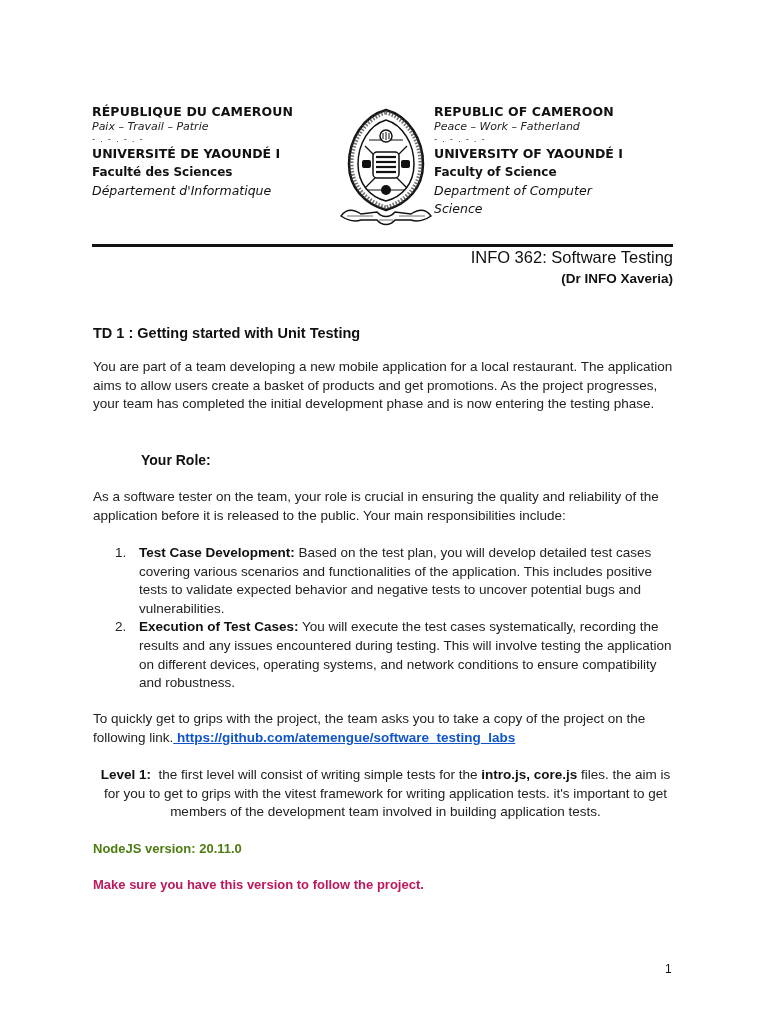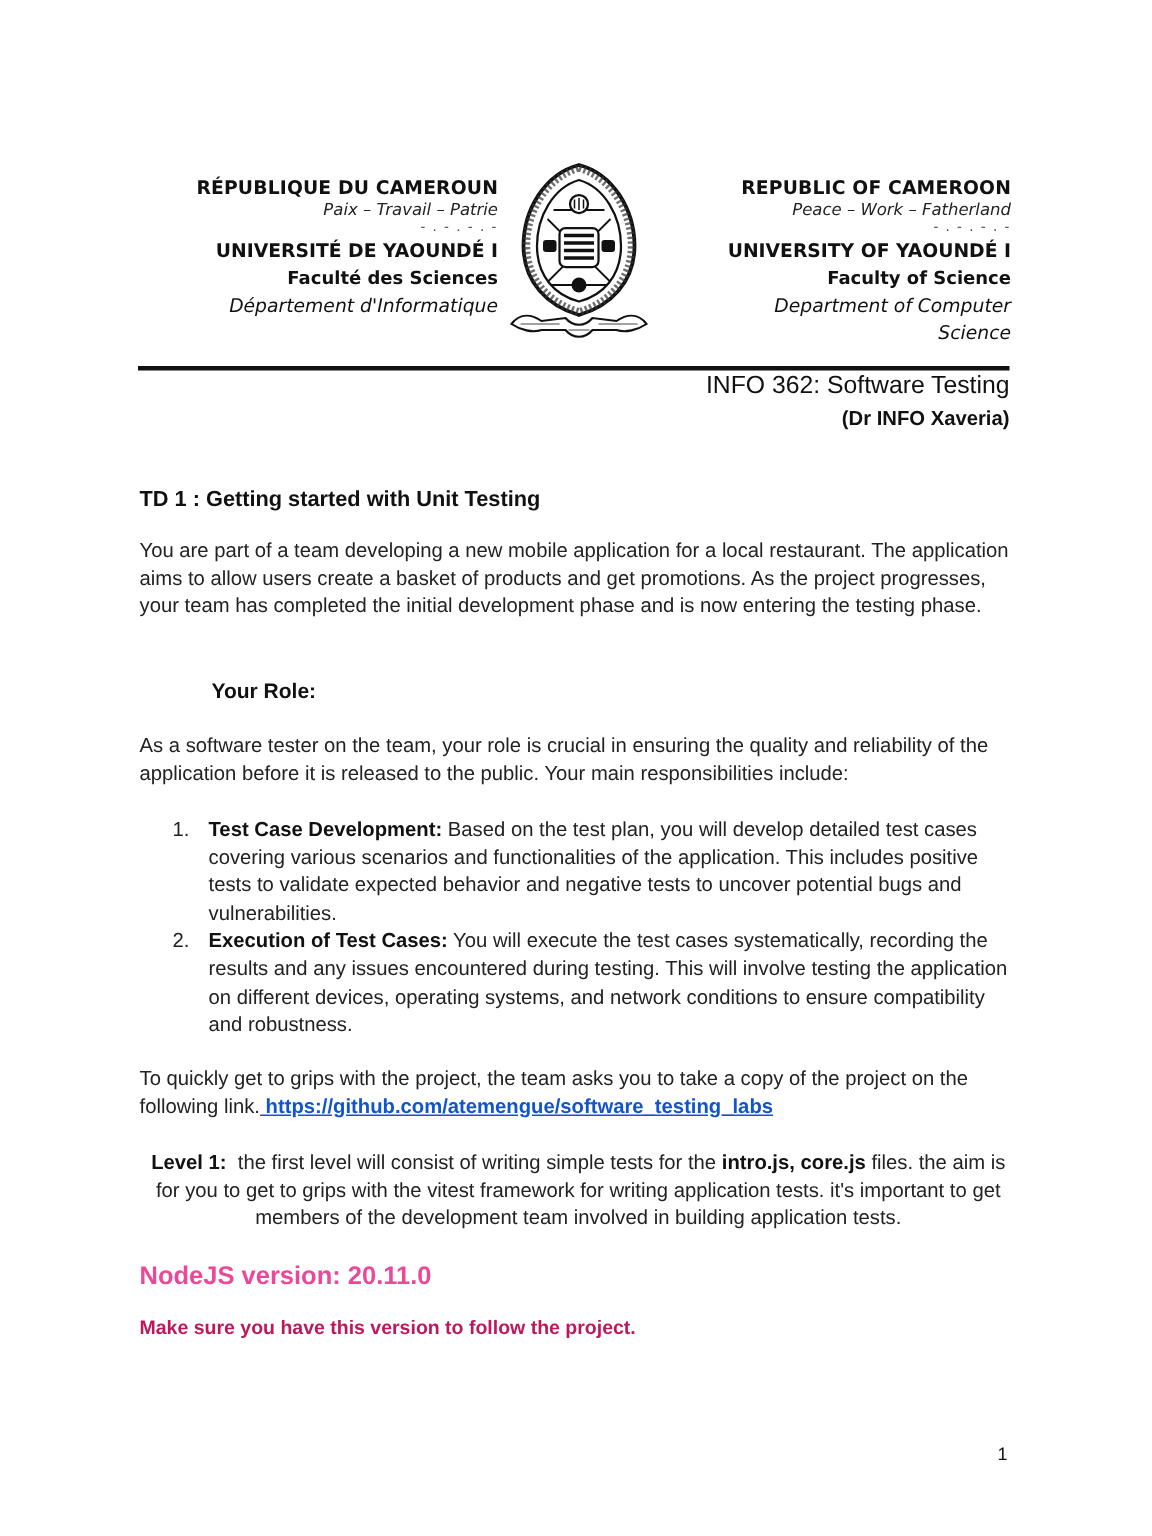--- a/index.html
+++ b/index.html
@@ -3,21 +3,21 @@
   <meta charset="utf-8">
   <style>
     html, body { margin: 0; padding: 0; }
     body {
       width: 768px; height: 1024px; background: #ffffff; position: relative;
       font-family: "Liberation Sans", sans-serif; color: #222222; overflow: hidden;
     }
     .page { position: absolute; left: 0; top: 0; width: 768px; height: 1024px; }
 
     
-    .hdr-col { position: absolute; top: 116px; width: 240px; text-align: right; font-family: "DejaVu Sans", sans-serif; color: #111; }
+    .hdr-col { position: absolute; top: 103px; width: 240px; text-align: left; font-family: "DejaVu Sans", sans-serif; color: #111; }
     .hdr-left { left: 92px; }
     .hdr-right { left: 434px; }
     .hdr-country { font-weight: bold; font-size: 12.5px; letter-spacing: 0.1px; line-height: 17px; }
     .hdr-motto { font-style: italic; font-size: 11px; line-height: 14px; color: #222; }
     .hdr-sep { font-size: 9px; line-height: 10px; color: #444; letter-spacing: 1px; }
     .hdr-univ { font-weight: bold; font-size: 12.5px; line-height: 19px; }
     .hdr-fac { font-weight: bold; font-size: 12px; line-height: 19px; }
     .hdr-dept { font-style: italic; font-size: 12.5px; line-height: 18px; }
 
     .seal { position: absolute; left: 337px; top: 106px; width: 98px; height: 122px; }
@@ -39,21 +39,21 @@
     .li { position: relative; padding-left: 46px; }
     .li-num { position: absolute; left: 22px; top: 0; }
     .li b { color: #111; }
 
     .p3 { top: 710px; }
     .link { color: #1155cc; text-decoration: underline; font-weight: bold; }
 
     .p4 { top: 766px; text-align: center; }
     .p4 b { color: #111; }
 
-    .node { position: absolute; left: 93px; top: 841px; font-size: 17px; font-weight: bold; color: #ec4899; }
+    .node { position: absolute; left: 93px; top: 841px; font-size: 13px; font-weight: bold; color: #4d7c0f; }
     .warn { position: absolute; left: 93px; top: 877px; font-size: 13px; font-weight: bold; color: #be185d; }
 
     .page-num { position: absolute; left: 665px; top: 962px; font-size: 12px; color: #111; }
   </style>
 </head>
 <body>
 
 <div class="page">
 
   <div class="hdr-col hdr-left">

